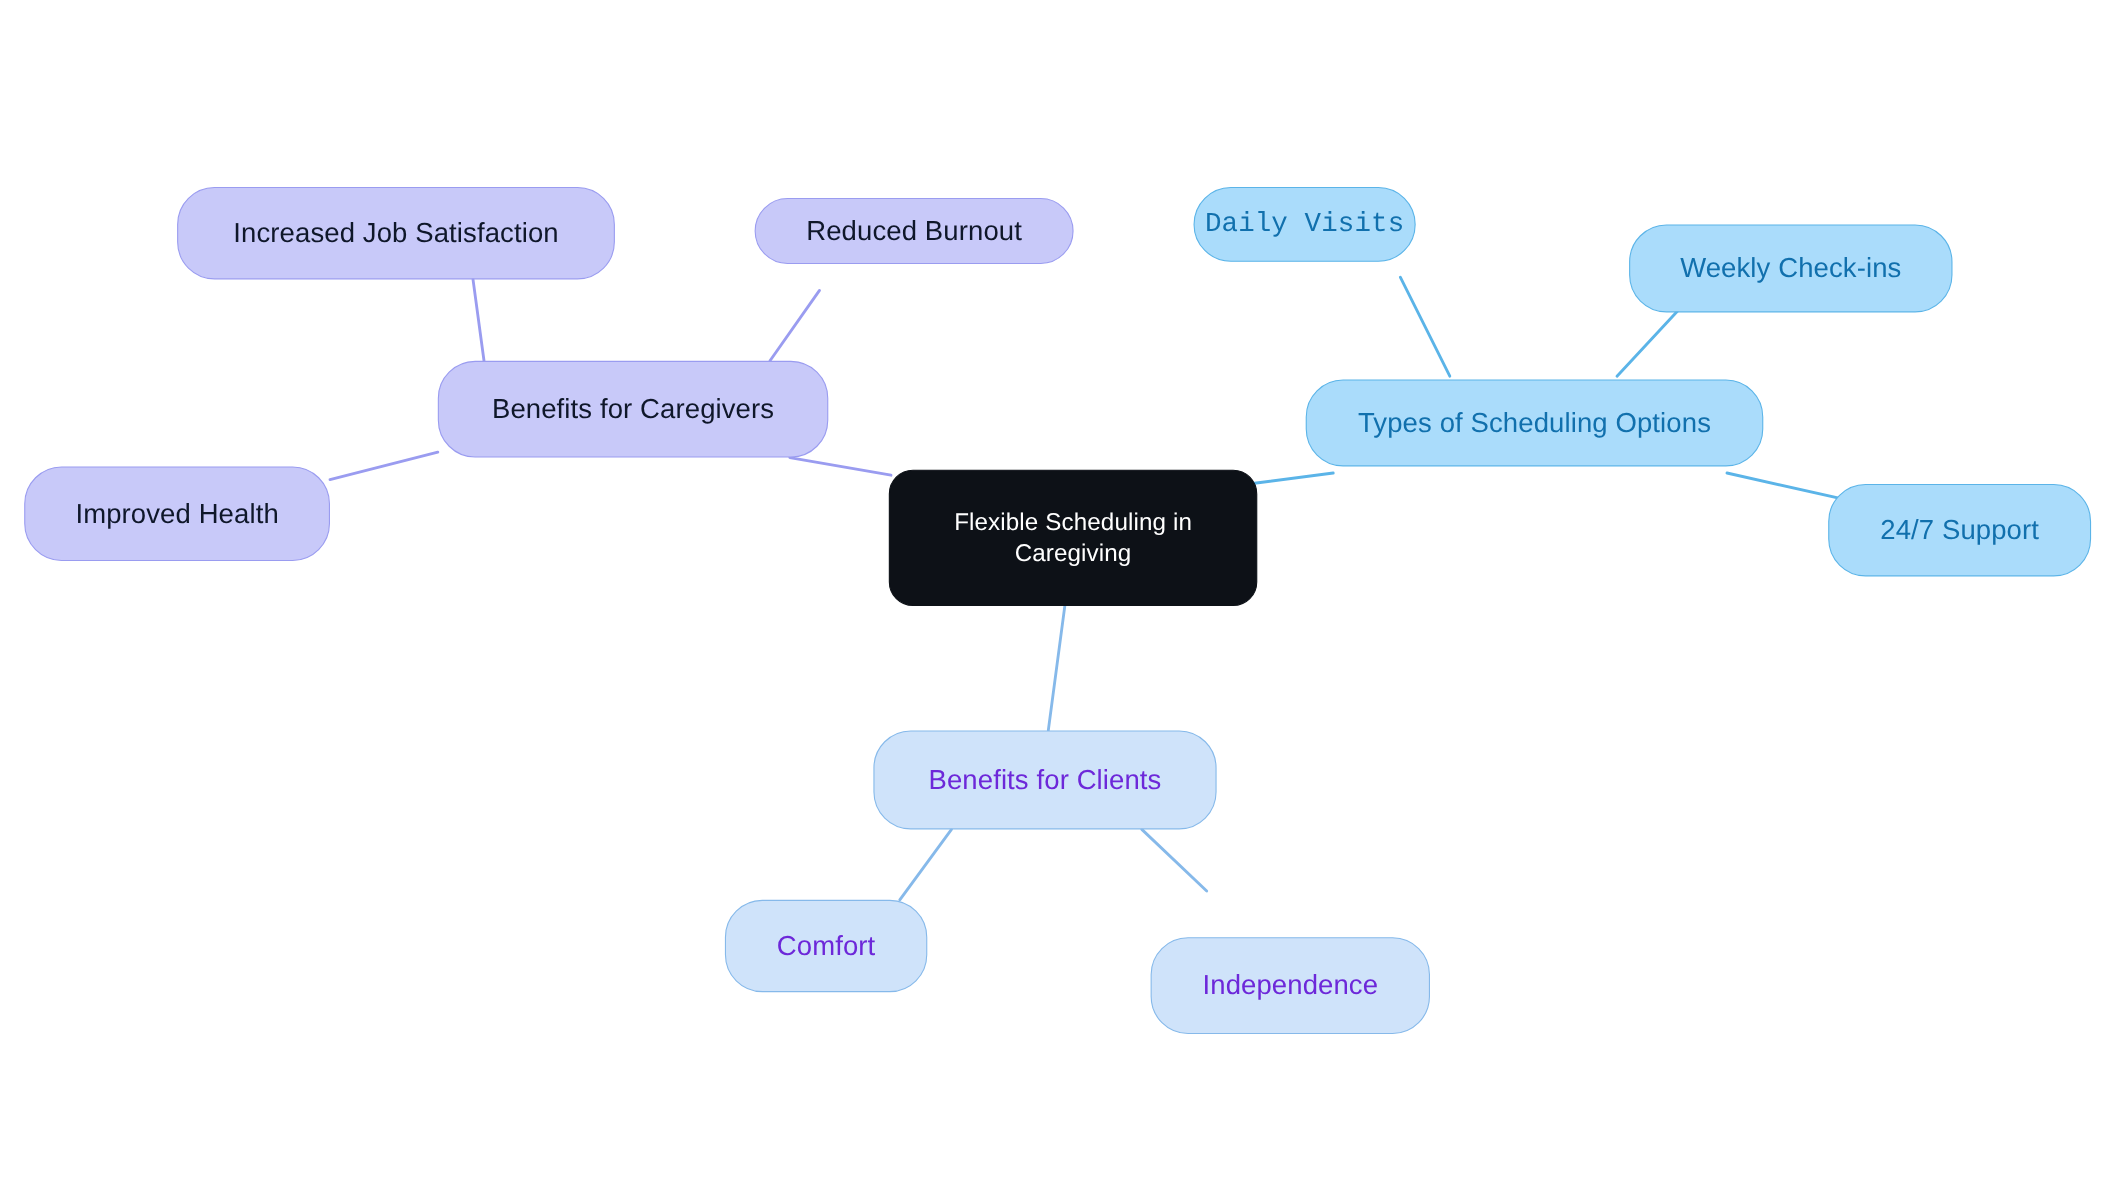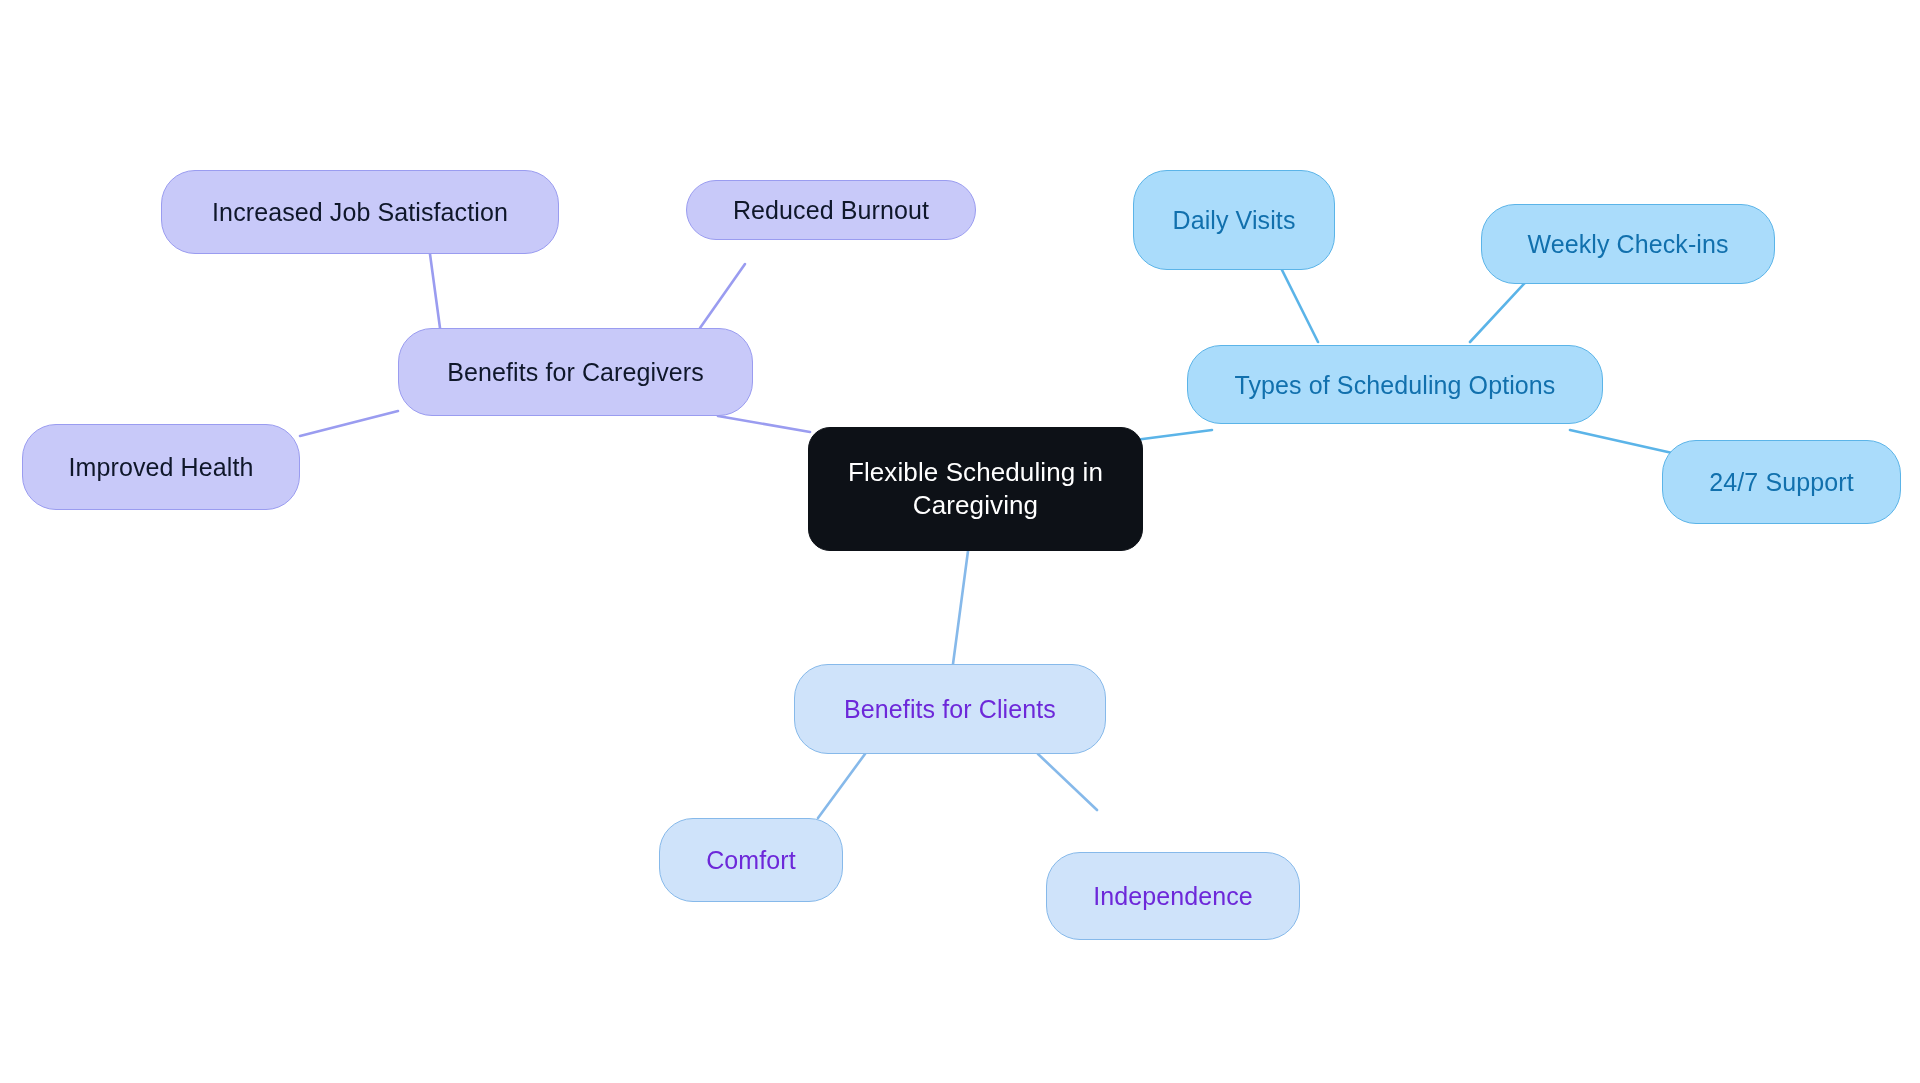--- a/index.html
+++ b/index.html
@@ -37,21 +37,21 @@
     border-width: 1.6px;
     white-space: pre-line;
     line-height: 1.28;
     letter-spacing: 0.1px;
   }
   .node-root {
     background: #0d1117;
     border-color: #0d1117;
     color: #ffffff;
     border-radius: 22px;
-    font-size: 26px;
+    font-size: 22px;
   }
   .node-purple {
     background: #c8c9f9;
     border-color: #9a9cf0;
     color: #0f172a;
     border-radius: 34px;
     font-size: 25px;
   }
   .node-cyan {
     background: #aadcfb;
@@ -86,20 +86,20 @@
       <path d="M 1038 754 L 1097 810" stroke="#86b9ea" stroke-width="2.6" fill="none" stroke-linecap="round"></path>
     </svg>
   <div id="node-layer">
       <div class="node node-root" style="left: 808px; top: 427px; width: 335px; height: 124px;"><span>Flexible Scheduling in
 Caregiving</span></div>
       <div class="node node-purple" style="left: 398px; top: 328px; width: 355px; height: 88px;"><span>Benefits for Caregivers</span></div>
       <div class="node node-purple" style="left: 161px; top: 170px; width: 398px; height: 84px;"><span>Increased Job Satisfaction</span></div>
       <div class="node node-purple" style="left: 686px; top: 180px; width: 290px; height: 60px;"><span>Reduced Burnout</span></div>
       <div class="node node-purple" style="left: 22px; top: 424px; width: 278px; height: 86px;"><span>Improved Health</span></div>
       <div class="node node-cyan" style="left: 1187px; top: 345px; width: 416px; height: 79px;"><span>Types of Scheduling Options</span></div>
-      <div class="node node-cyan" style="left: 1133px; top: 170px; width: 202px; height: 100px;"><span>Daily Visits</span></div>
+      <div class="node node-cyan" style="left: 1085px; top: 170px; width: 202px; height: 68px; font-family: Liberation Mono, monospace;"><span>Daily Visits</span></div>
       <div class="node node-cyan" style="left: 1481px; top: 204px; width: 294px; height: 80px;"><span>Weekly Check-ins</span></div>
       <div class="node node-cyan" style="left: 1662px; top: 440px; width: 239px; height: 84px;"><span>24/7 Support</span></div>
       <div class="node node-paleblue" style="left: 794px; top: 664px; width: 312px; height: 90px;"><span>Benefits for Clients</span></div>
       <div class="node node-paleblue" style="left: 659px; top: 818px; width: 184px; height: 84px;"><span>Comfort</span></div>
       <div class="node node-paleblue" style="left: 1046px; top: 852px; width: 254px; height: 88px;"><span>Independence</span></div>
     </div>
 </div>
 
 </body></html>

